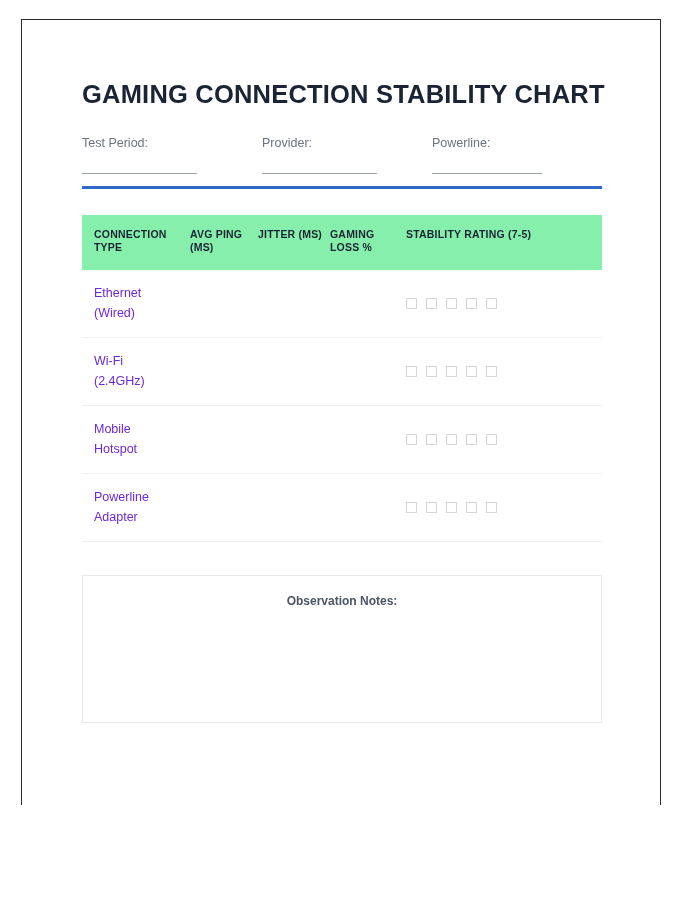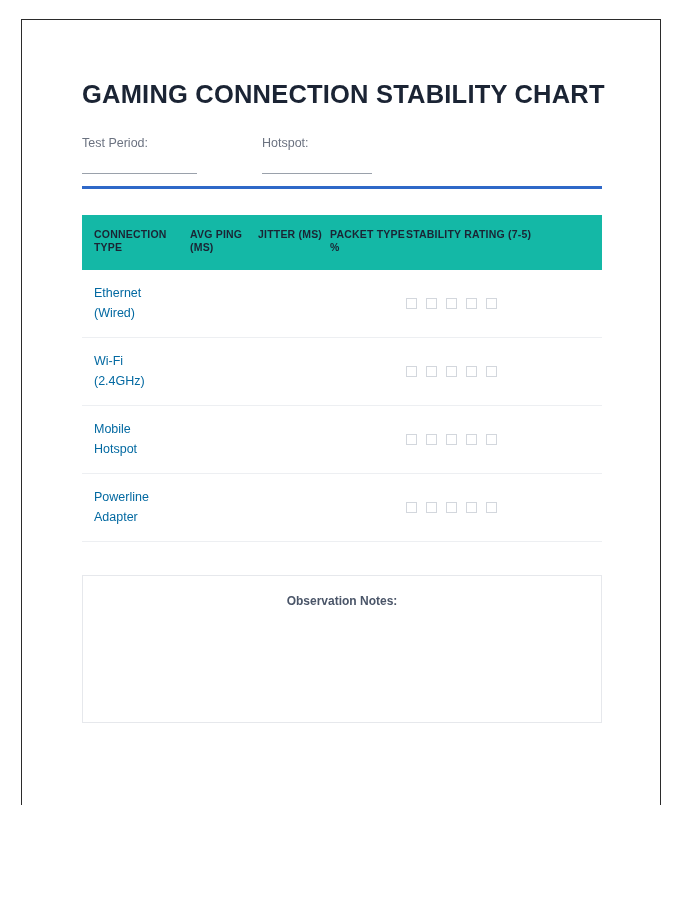--- a/index.html
+++ b/index.html
@@ -85,21 +85,21 @@
   }
 
   
   .data-table {
     margin-top: 26px;
     width: 520px;
     border-collapse: collapse;
     table-layout: fixed;
   }
   .data-table thead th {
-    background: #14b8a6;
+    background: #86efac;
     text-align: left;
     vertical-align: top;
     font-size: 10.5px;
     font-weight: bold;
     color: #1b2434;
     letter-spacing: 0.2px;
     line-height: 1.32;
     padding: 13px 0 15px 0;
   }
   .data-table thead th.c-type  { padding-left: 12px; }
@@ -108,21 +108,21 @@
   .col-jitter { width: 72px; }
   .col-loss   { width: 76px; }
   .col-rating { width: 196px; }
 
   .data-table tbody td {
     border-bottom: 1px solid #edeff2;
     vertical-align: middle;
     height: 67px;
     padding: 0;
     font-size: 12.5px;
-    color: #0369a1;
+    color: #6d28d9;
     line-height: 1.55;
   }
   .data-table tbody td.c-type {
     padding-left: 12px;
   }
   .conn-name { display: block; }
 
   
   .rating-boxes {
     display: flex;
@@ -168,42 +168,46 @@
 <div class="page-sheet">
   <div class="page-inner">
 
     <h1 class="doc-title">GAMING CONNECTION STABILITY CHART</h1>
 
     <div class="meta-row">
       <div class="meta-field f0">
         <span class="meta-label">Test Period:</span>
         <div class="meta-underline"></div>
       </div>
+      <div class="meta-field f1">
+        <span class="meta-label">Provider:</span>
+        <div class="meta-underline"></div>
+      </div>
       <div class="meta-field f2">
-        <span class="meta-label">Hotspot:</span>
+        <span class="meta-label">Powerline:</span>
         <div class="meta-underline"></div>
       </div>
     </div>
 
     <div class="accent-bar"></div>
 
     <table class="data-table">
       <colgroup>
         <col class="col-type">
           <col class="col-ping">
           <col class="col-jitter">
           <col class="col-loss">
           <col class="col-rating">
       </colgroup>
       <thead>
         <tr>
           <th class="c-type">CONNECTION TYPE</th>
           <th>AVG PING (MS)</th>
           <th>JITTER (MS)</th>
-          <th>PACKET TYPE %</th>
+          <th>GAMING LOSS %</th>
           <th>STABILITY RATING (7-5)</th>
         </tr>
       </thead>
       <tbody>
           <tr>
             <td class="c-type">
               <span class="conn-name">Ethernet</span>
               <span class="conn-name">(Wired)</span>
             </td>
             <td></td>

